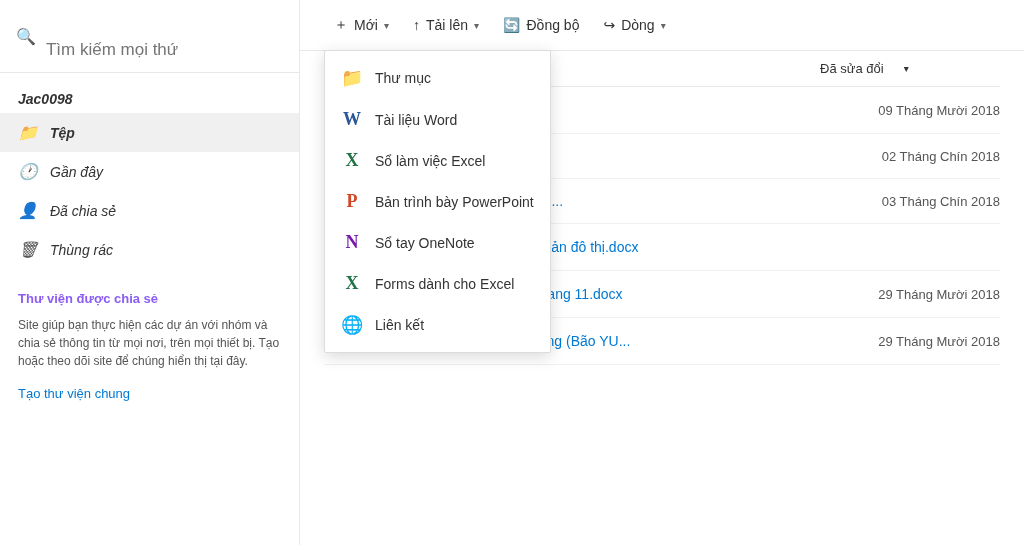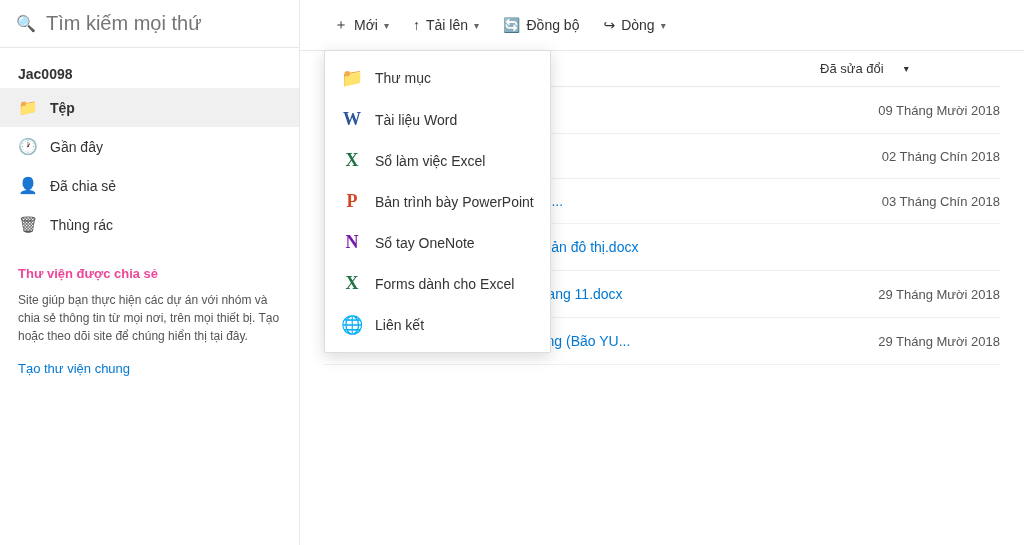--- a/index.html
+++ b/index.html
@@ -18,31 +18,33 @@
     .search-bar {
       display: flex;
       align-items: center;
       padding: 12px 16px;
       border-bottom: 1px solid #e8e8e8;
       gap: 10px;
     }
     .search-bar input {
       border: none;
       outline: none;
-      font-size: 20px;
+      font-size: 17px;
       color: #7f1d1d;
       width: 100%;
       background: transparent;
+      margin-top: 28px;
     }
     .search-icon-wrap {
       color: #555;
       font-size: 16px;
     }
     .sidebar-nav {
       padding: 8px 0;
+      font-style: italic;
     }
     .sidebar-username {
       padding: 10px 18px 6px 18px;
       font-weight: 600;
       font-size: 14px;
       color: #333;
     }
     .sidebar-item {
       display: flex;
       align-items: center;
@@ -52,21 +54,21 @@
       color: #333;
       font-size: 14px;
       border-radius: 0;
     }
     .sidebar-item.active { background: #f0f0f0; font-weight: 600; }
     .sidebar-item .nav-icon { font-size: 16px; color: #555; width: 20px; text-align: center; }
     .sidebar-section-title {
       padding: 14px 18px 4px 18px;
       font-weight: 600;
       font-size: 13px;
-      color: #ec4899;
+      color: #8b5cf6;
     }
     .sidebar-desc {
       padding: 6px 18px 12px 18px;
       font-size: 12px;
       color: #555;
       line-height: 1.5;
     }
     .sidebar-link {
       padding: 4px 18px 14px 18px;
       color: #0078d4;

